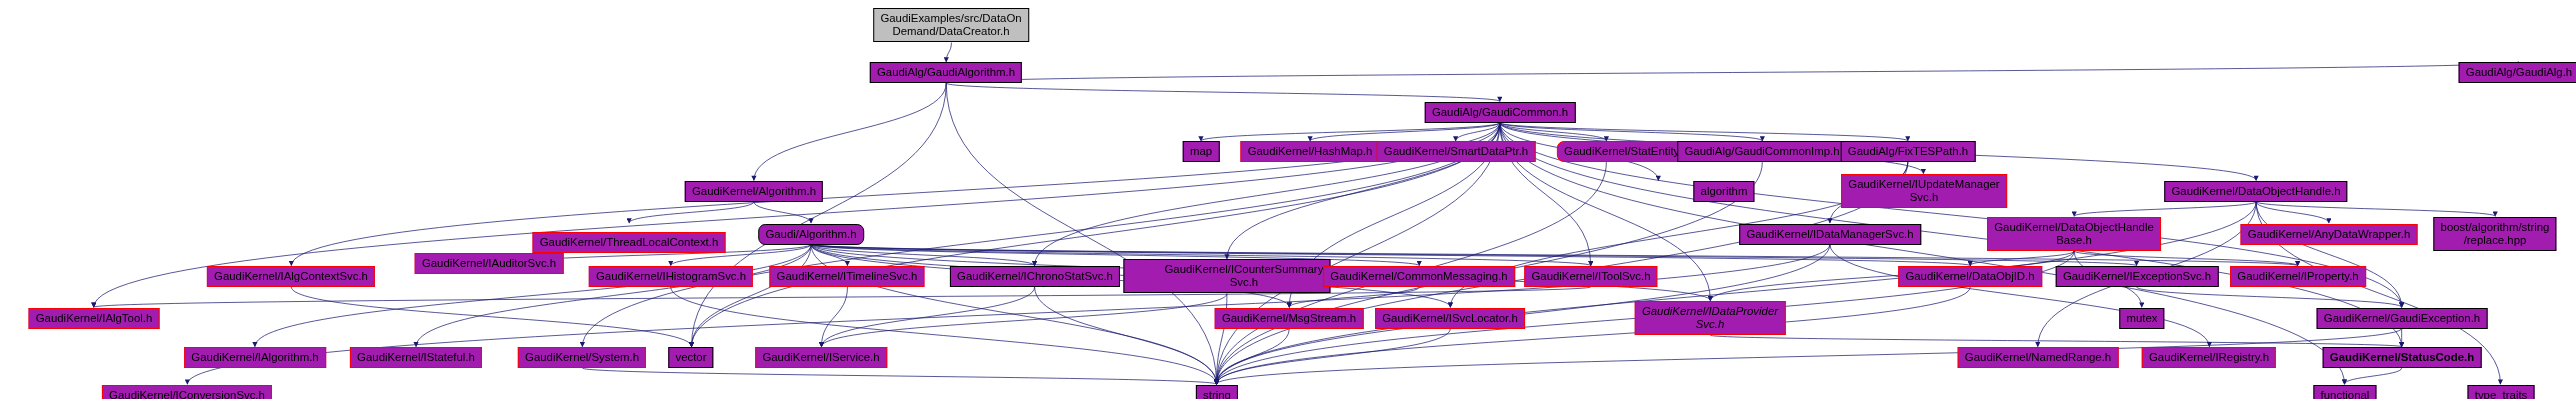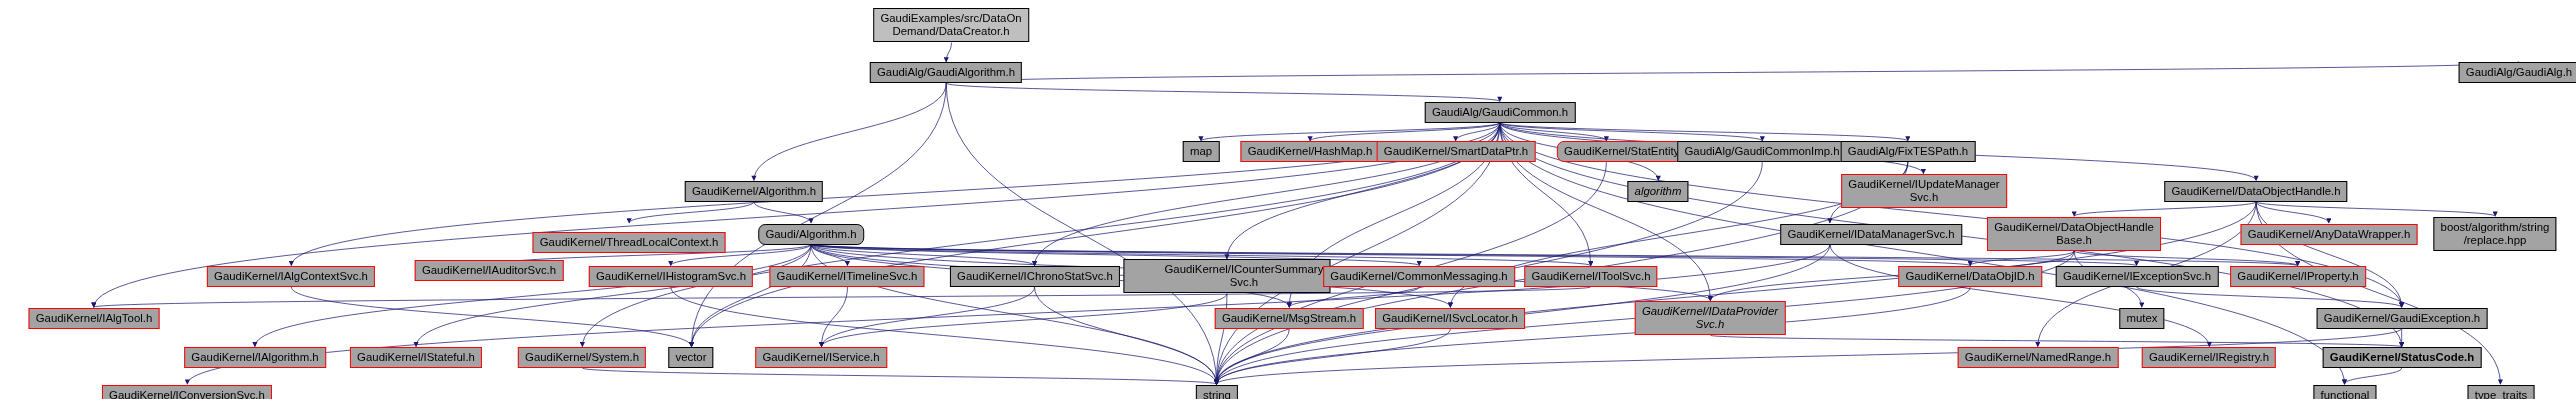--- a/index.html
+++ b/index.html
@@ -9,21 +9,21 @@
     height: 399px;
     font-family: "Liberation Sans", sans-serif;
     background: #ffffff;
     overflow: hidden;
   }
   #edges { position: absolute; left: 0; top: 0; }
   .edge { fill: none; stroke: #191970; stroke-width: 1.4px; }
   .node {
     position: absolute;
     transform: translateX(-50%);
-    background: #a3a3a3;
+    background: #a21caf;
     border: 1px solid #000000;
     color: #000000;
     font-size: 11.4px;
     line-height: 1.18;
     padding: 2.6px 6.2px;
     text-align: center;
     white-space: pre-line;
     box-sizing: border-box;
     cursor: pointer;
   }
@@ -133,34 +133,34 @@
       <div class="node normal" style="left: 946px; top: 62px;">GaudiAlg/GaudiAlgorithm.h</div>
       <div class="node normal" style="left: 2519px; top: 62px;">GaudiAlg/GaudiAlg.h</div>
       <div class="node normal" style="left: 1500px; top: 102px;">GaudiAlg/GaudiCommon.h</div>
       <div class="node normal" style="left: 1201px; top: 141px;">map</div>
       <div class="node red" style="left: 1310px; top: 141px;">GaudiKernel/HashMap.h</div>
       <div class="node red" style="left: 1456px; top: 141px;">GaudiKernel/SmartDataPtr.h</div>
       <div class="node red" style="left: 1626px; top: 141px; border-radius: 7px;">GaudiKernel/StatEntity.h</div>
       <div class="node normal" style="left: 1762px; top: 141px;">GaudiAlg/GaudiCommonImp.h</div>
       <div class="node normal" style="left: 1908px; top: 141px;">GaudiAlg/FixTESPath.h</div>
       <div class="node normal" style="left: 754px; top: 181px;">GaudiKernel/Algorithm.h</div>
-      <div class="node normal" style="left: 1658px; top: 181px; font-style: italic;">algorithm</div>
+      <div class="node normal" style="left: 1724px; top: 181px;">algorithm</div>
       <div class="node red" style="left: 1924px; top: 174px;">GaudiKernel/IUpdateManager
 Svc.h</div>
       <div class="node normal" style="left: 2256px; top: 181px;">GaudiKernel/DataObjectHandle.h</div>
       <div class="node red" style="left: 629px; top: 232px;">GaudiKernel/ThreadLocalContext.h</div>
       <div class="node normal" style="left: 811px; top: 224px; border-radius: 7px;">Gaudi/Algorithm.h</div>
-      <div class="node normal" style="left: 1830px; top: 224px; margin-left: 41px;">GaudiKernel/IDataManagerSvc.h</div>
+      <div class="node normal" style="left: 1830px; top: 224px;">GaudiKernel/IDataManagerSvc.h</div>
       <div class="node red" style="left: 2074px; top: 217px;">GaudiKernel/DataObjectHandle
 Base.h</div>
       <div class="node red" style="left: 2329px; top: 224px;">GaudiKernel/AnyDataWrapper.h</div>
       <div class="node normal" style="left: 2495px; top: 217px;">boost/algorithm/string
 /replace.hpp</div>
       <div class="node red" style="left: 291px; top: 266px;">GaudiKernel/IAlgContextSvc.h</div>
-      <div class="node red" style="left: 489px; top: 260px;">GaudiKernel/IAuditorSvc.h</div>
+      <div class="node red" style="left: 489px; top: 253px;">GaudiKernel/IAuditorSvc.h</div>
       <div class="node red" style="left: 671px; top: 266px;">GaudiKernel/IHistogramSvc.h</div>
       <div class="node red" style="left: 847px; top: 266px;">GaudiKernel/ITimelineSvc.h</div>
       <div class="node normal" style="left: 1035px; top: 266px;">GaudiKernel/IChronoStatSvc.h</div>
       <div class="node normal" style="left: 1227px; top: 259px; padding-left: 40px;">GaudiKernel/ICounterSummary
 Svc.h</div>
       <div class="node red" style="left: 1419px; top: 266px;">GaudiKernel/CommonMessaging.h</div>
       <div class="node red" style="left: 1591px; top: 266px;">GaudiKernel/IToolSvc.h</div>
       <div class="node red" style="left: 1970px; top: 266px;">GaudiKernel/DataObjID.h</div>
       <div class="node normal" style="left: 2137px; top: 266px;">GaudiKernel/IExceptionSvc.h</div>
       <div class="node red" style="left: 2298px; top: 266px;">GaudiKernel/IProperty.h</div>

